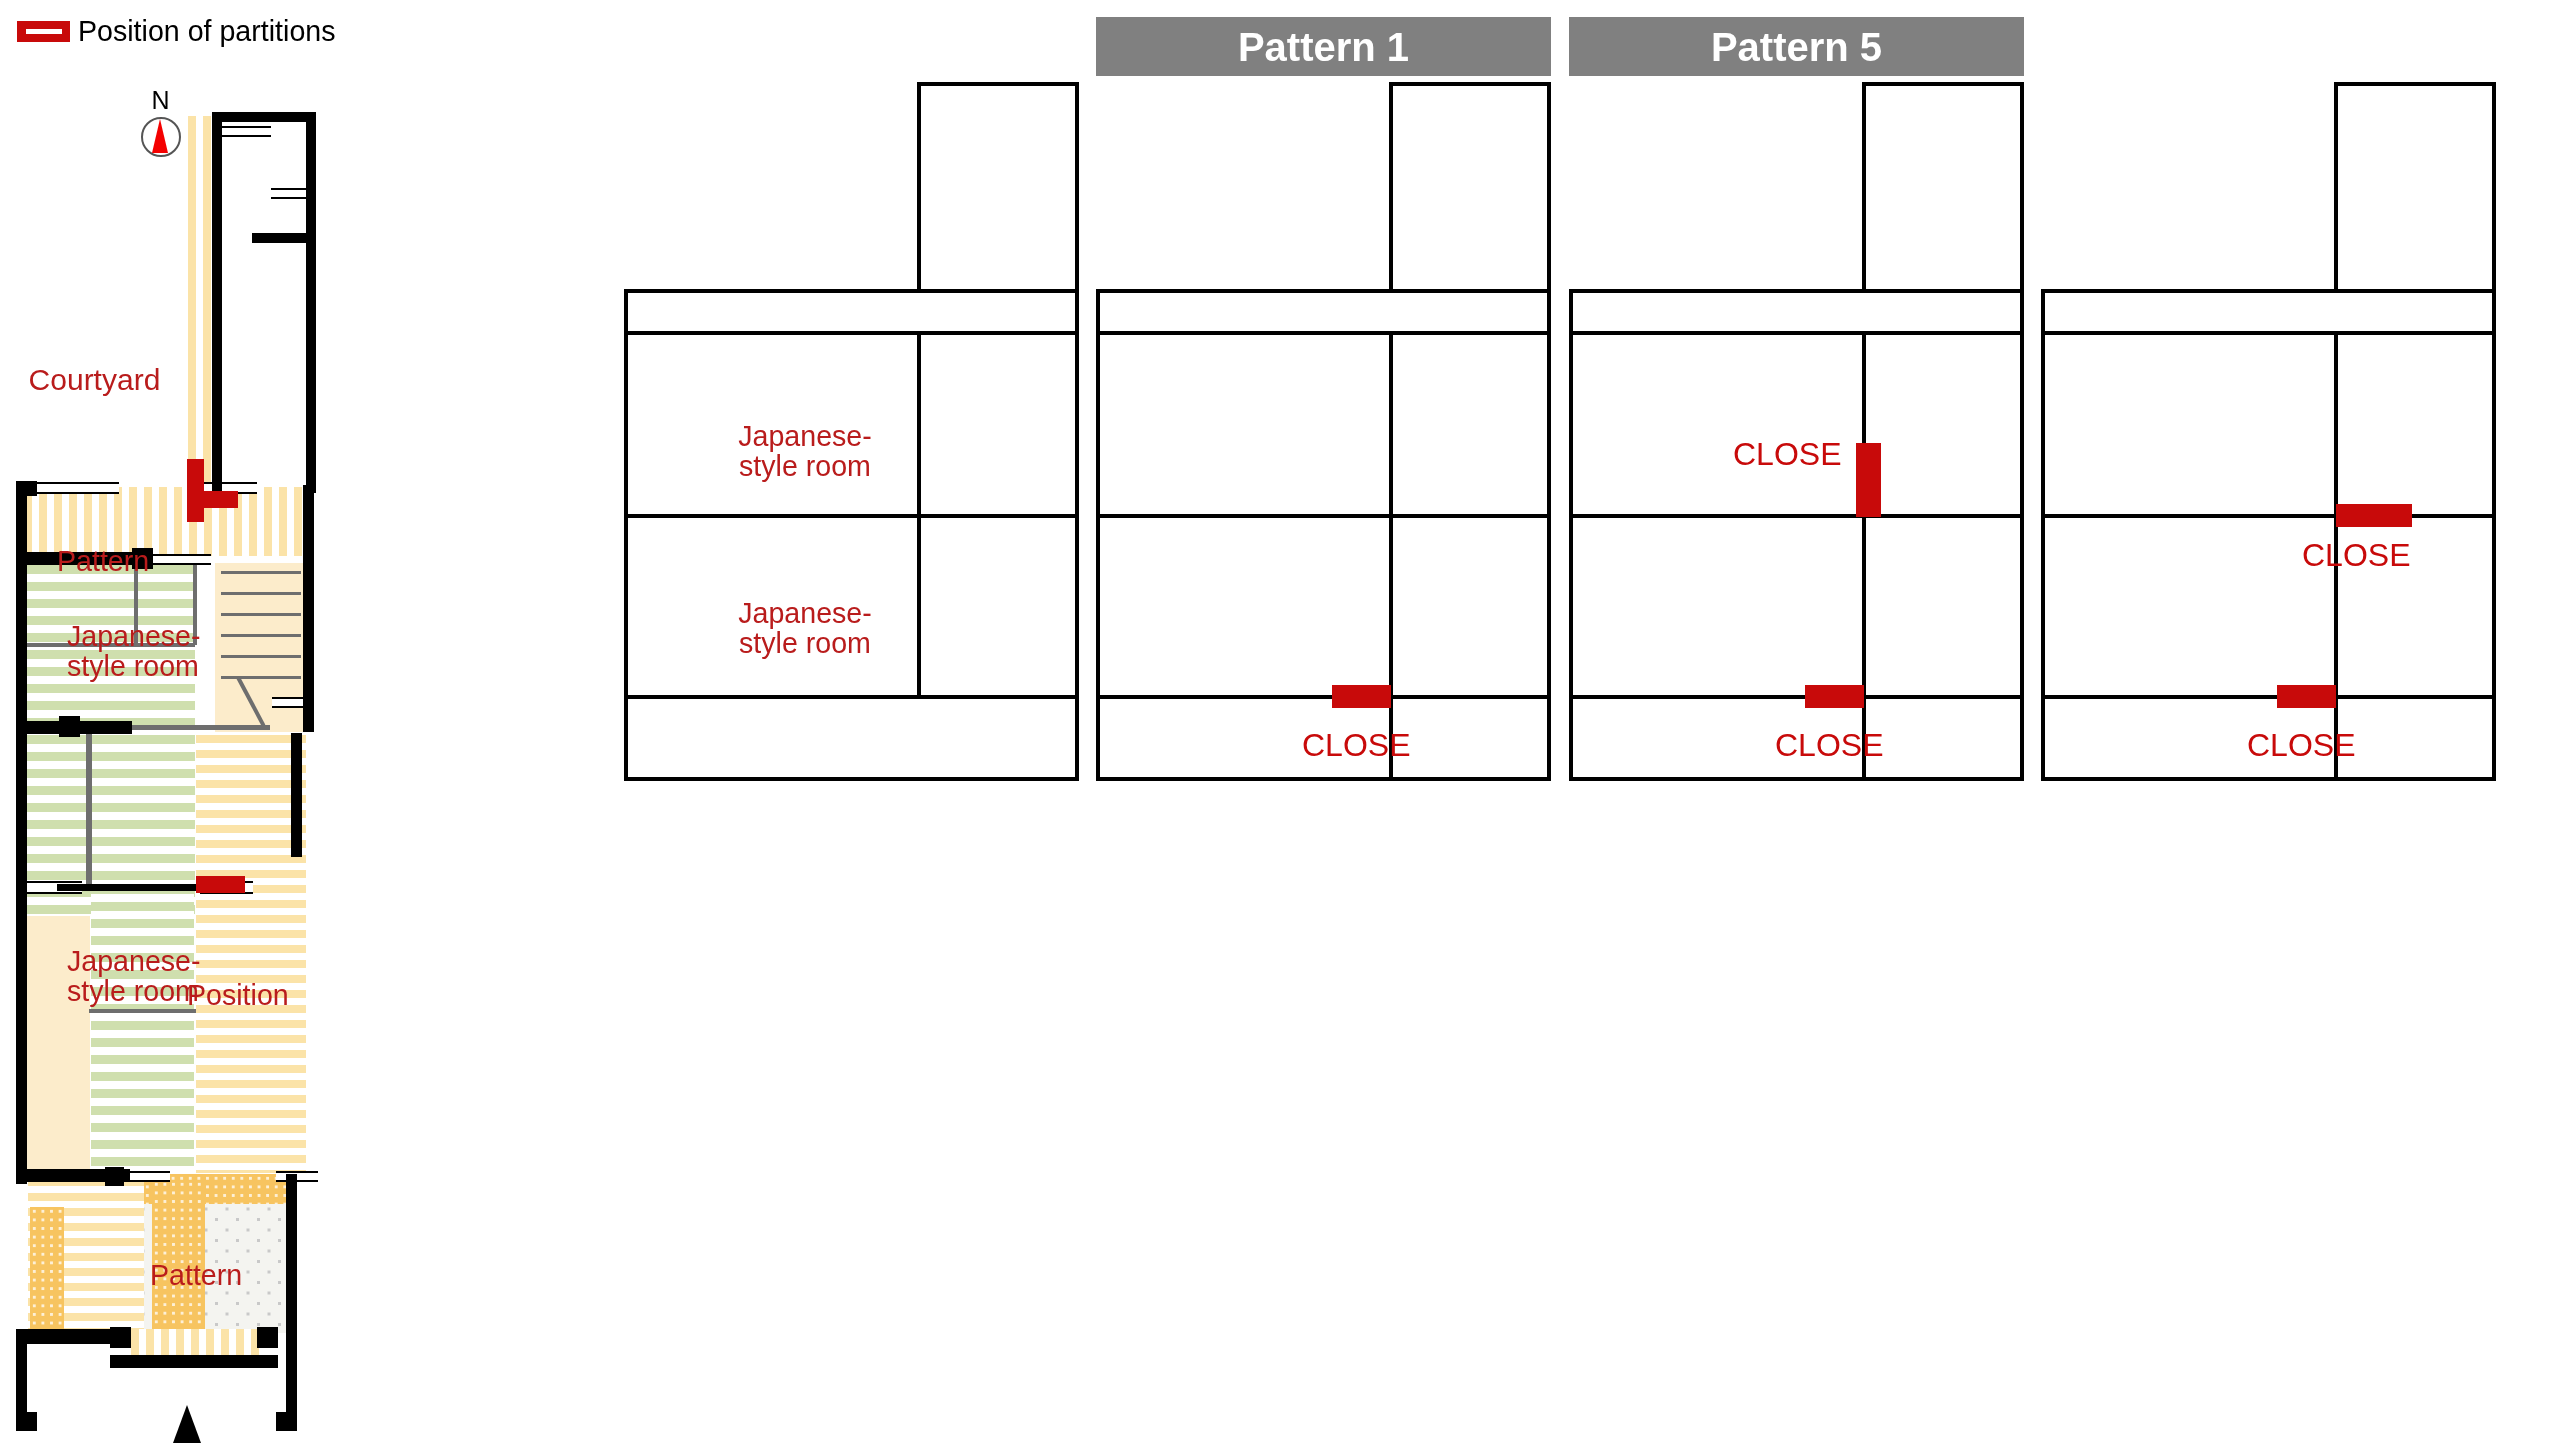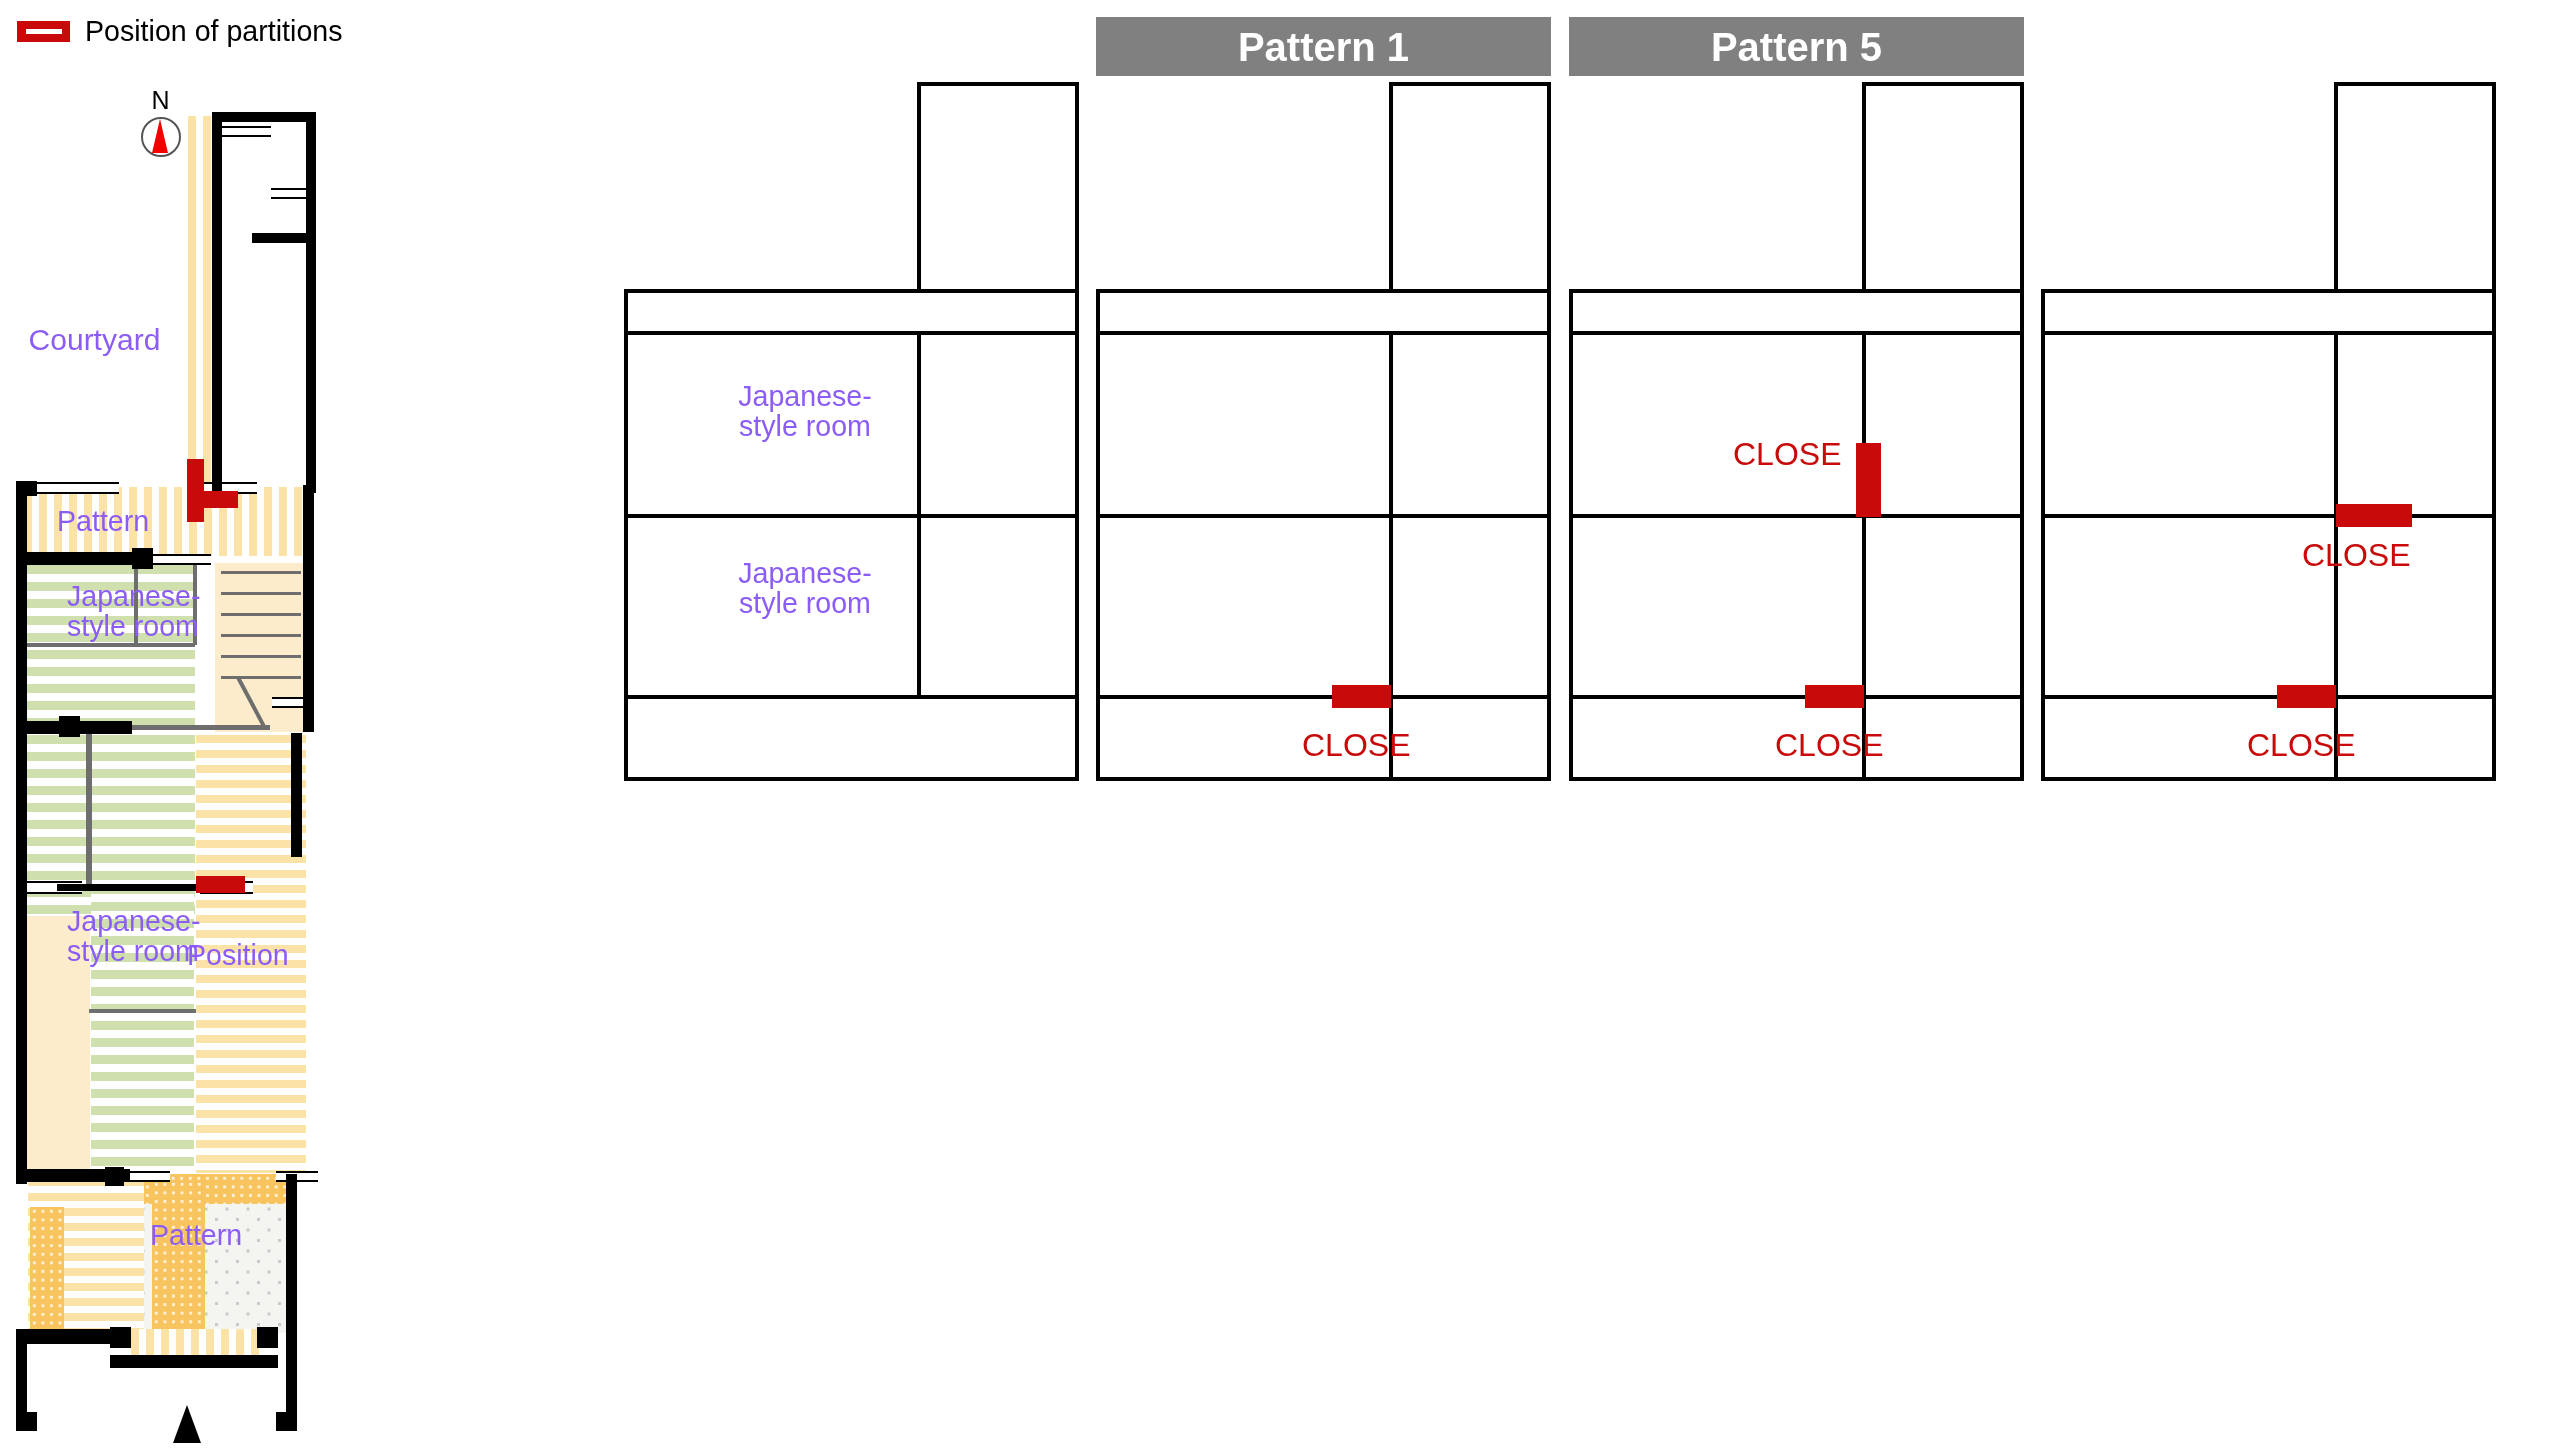--- a/index.html
+++ b/index.html
@@ -3,38 +3,38 @@
 <meta charset="utf-8">
 <style>
   html,body{margin:0;padding:0;background:#ffffff;}
   body{width:2563px;height:1454px;position:relative;
        font-family:"Liberation Sans","DejaVu Sans",sans-serif;
        -webkit-font-smoothing:antialiased;overflow:hidden;}
 
   .abs{position:absolute;}
 
   
-  #legend{left:17px;top:17px;display:flex;align-items:center;gap:15px;}
+  #legend{left:17px;top:17px;display:flex;align-items:center;gap:8px;}
   #legend .swatch{width:53px;height:21px;background:#c80a0a;
                   display:flex;align-items:center;justify-content:center;}
   #legend .swatch i{display:block;width:36px;height:4.8px;background:#ffffff;}
   #legend .txt{font-size:28.6px;color:#000;line-height:1;white-space:nowrap;}
 
   
   #compass{left:132px;top:88px;width:57px;height:86px;}
   #compass .n{position:absolute;left:0;top:0;width:57px;text-align:center;
               font-size:25px;color:#000;line-height:1;}
   #compass .ring{position:absolute;left:8.6px;top:28.6px;width:40px;height:40px;
                  border:2.9px solid #555;border-radius:50%;box-sizing:border-box;}
   #compass .needle{position:absolute;left:20px;top:31px;width:0;height:0;
                    border-left:8.6px solid transparent;border-right:8.6px solid transparent;
                    border-bottom:34px solid #f40000;}
 
   
-  .plabel{font-size:28.6px;color:#8b5cf6;line-height:1.06;white-space:nowrap;z-index:40;}
+  .plabel{font-size:28.6px;color:#b91c1c;line-height:1.06;white-space:nowrap;z-index:40;margin-top:40px;}
 
   
   .wall{background:#000000;z-index:30;}
   .thinwall{background:#6e6e6e;z-index:24;}
   .opening{background:#ffffff;border-top:2.9px solid #000;border-bottom:2.9px solid #000;
            box-sizing:border-box;z-index:28;}
   .redpart{background:#c80a0a;z-index:45;}
 
   
   .tatami{z-index:10;

